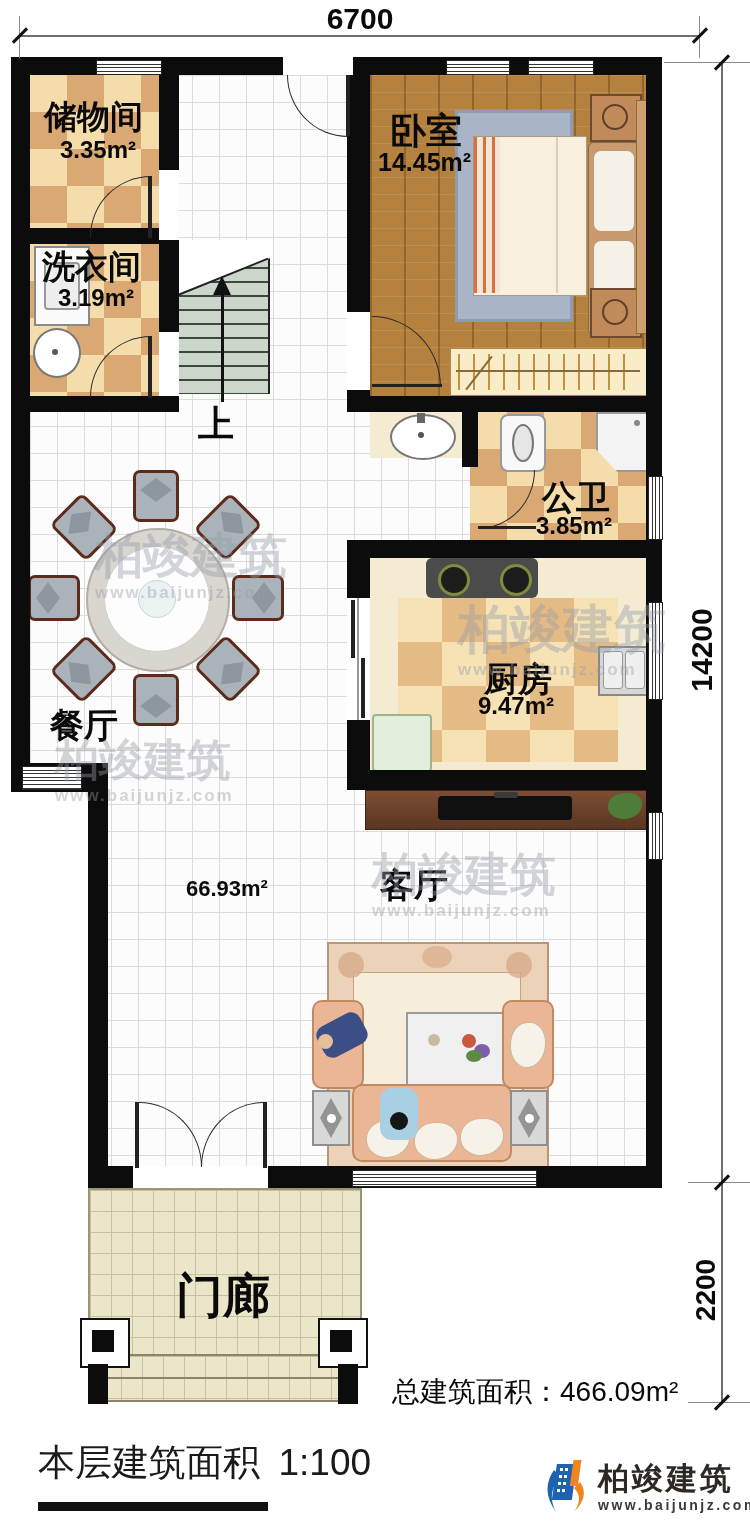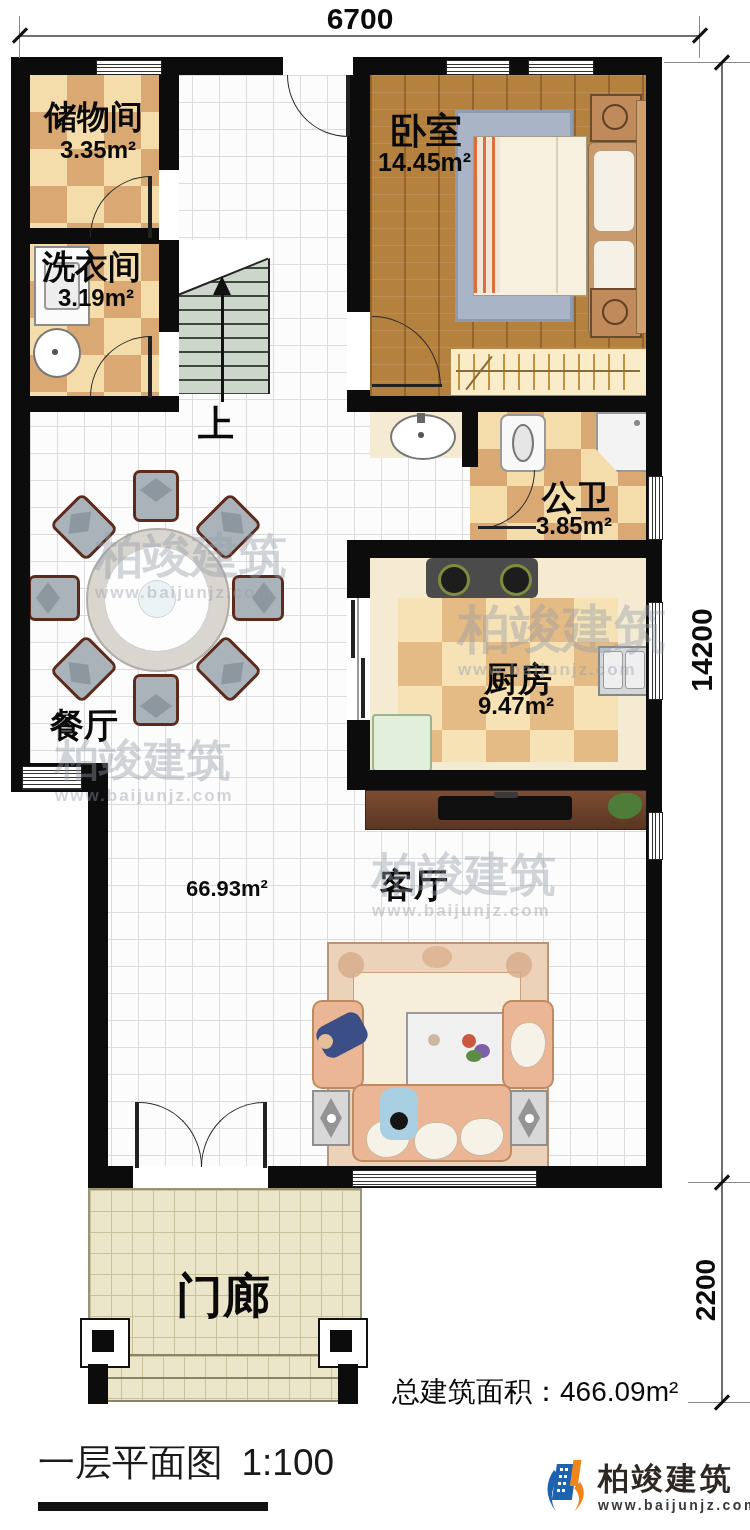--- a/index.html
+++ b/index.html
@@ -281,21 +281,21 @@
   <div class="abs extline" style="left:688px;top:1402px;width:62px;height:1px;"></div>
   <div class="abs tick" style="left:712px;top:61px;"></div>
   <div class="abs tick" style="left:712px;top:1181px;"></div>
   <div class="abs tick" style="left:712px;top:1401px;"></div>
   <div class="abs dimtext" style="left:630px;top:632px;width:150px;height:36px;text-align:center;font-size:30px;transform:rotate(-90deg);">14200</div>
   <div class="abs dimtext" style="left:648px;top:1274px;width:120px;height:32px;text-align:center;font-size:28px;transform:rotate(-90deg);">2200</div>
 
   <div class="abs rlabel" style="left:392px;top:1362px;font-size:28px;font-weight:400;margin-top:16px;">总建筑面积：466.09m²</div>
 
   <div class="abs" style="left:38px;top:1444px;">
-    <span class="rlabel" style="font-size:37px;font-weight:400;color:#1a1a1a;">一层平面图</span>
+    <span class="rlabel" style="font-size:37px;font-weight:400;color:#1a1a1a;">本层建筑面积</span>
     <span class="rlabel" style="font-size:37px;font-weight:400;color:#1a1a1a;margin-left:14px;">1:100</span>
   </div>
   <div class="abs" style="left:38px;top:1502px;width:230px;height:9px;background:#111;"></div>
 
   <div class="abs" style="left:544px;top:1456px;display:flex;align-items:center;">
     <span style="display:inline-block;margin-right:8px;">
       <svg width="46" height="58" viewBox="0 0 46 58">
         <path d="M10 14 Q-4 34 12 56 Q2 38 16 20 Z" fill="#1e63b0"></path>
         <rect x="14" y="8" width="20" height="36" fill="#1e63b0" transform="skewX(-8)"></rect>
         <rect x="30" y="4" width="8" height="26" fill="#f0851d" transform="skewX(-8)"></rect>

